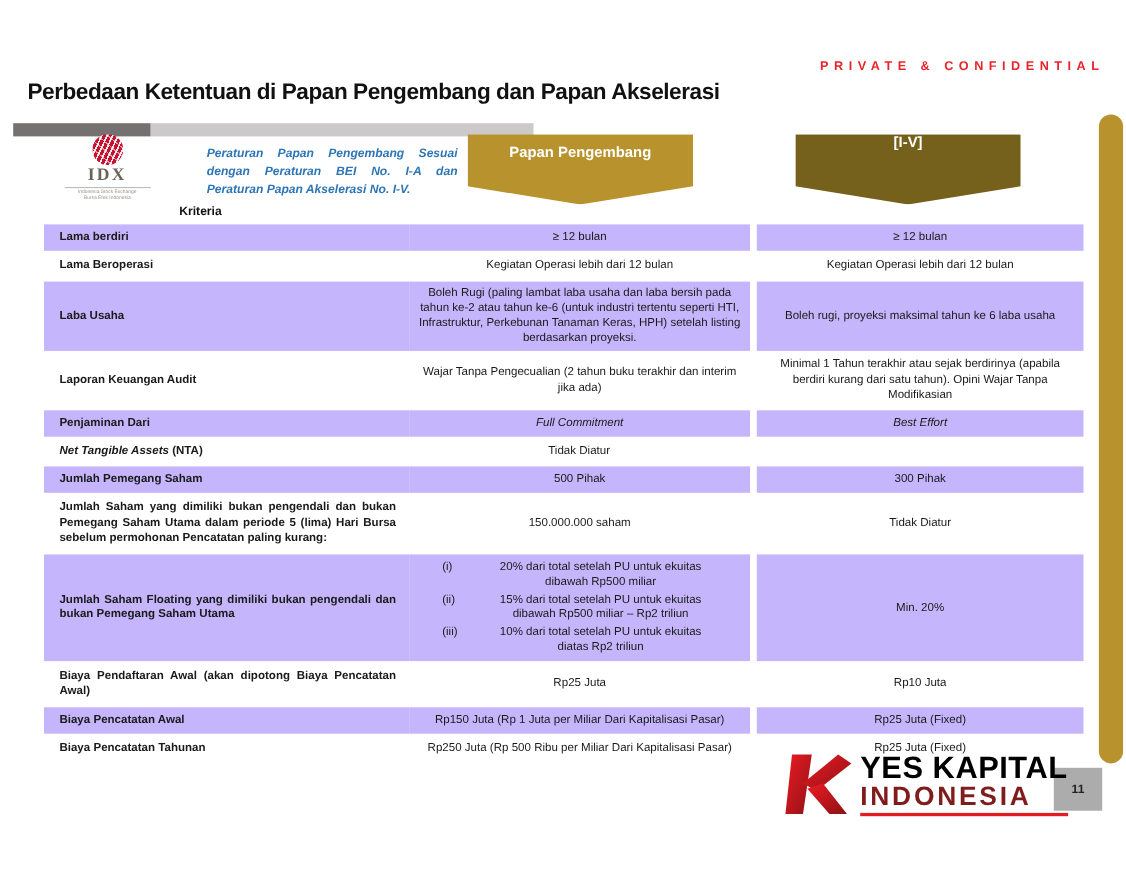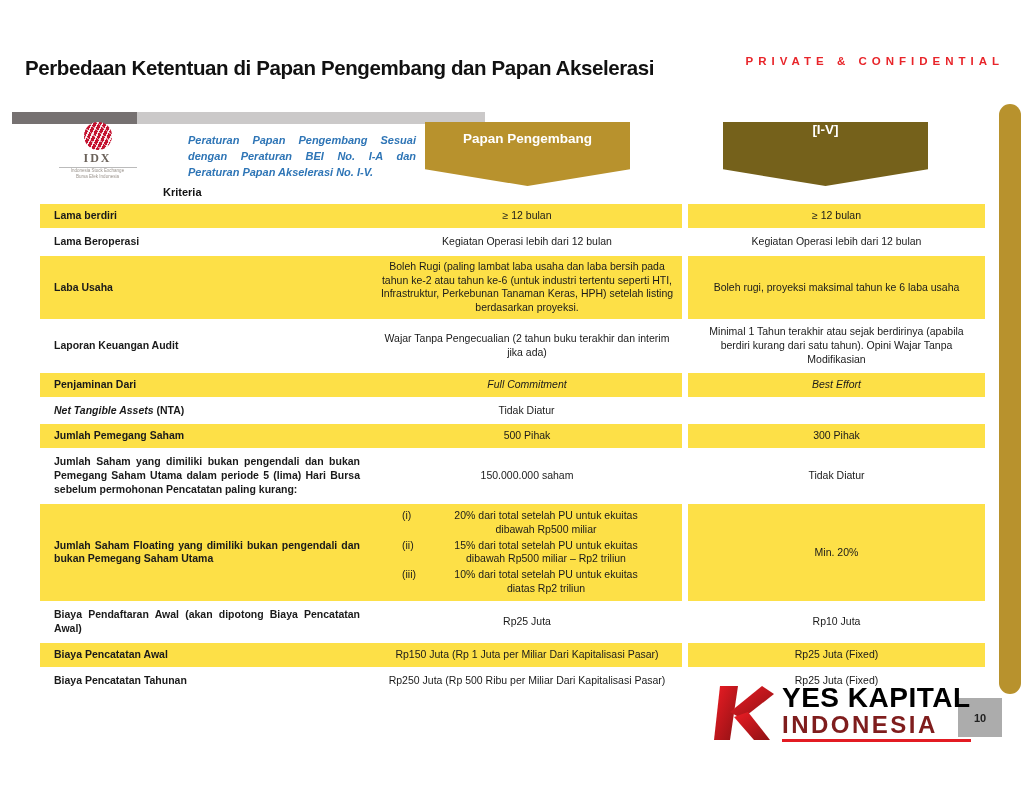--- a/index.html
+++ b/index.html
@@ -2,34 +2,34 @@
 <html><head>
 <meta charset="utf-8">
 <style>
   html,body{margin:0;padding:0;background:#fff;}
   .slide{position:relative;width:1024px;height:791px;background:#ffffff;overflow:hidden;
          font-family:"Liberation Sans", sans-serif;color:#1a1a1a;}
 
   .confidential{position:absolute;top:55px;right:20px;font-size:11.5px;font-weight:bold;
     color:#e8252a;letter-spacing:5px;white-space:nowrap;}
 
-  .page-title{position:absolute;left:25px;top:56px;font-size:20.5px;font-weight:bold;
+  .page-title{position:absolute;left:25px;top:72px;font-size:20.5px;font-weight:bold;
     letter-spacing:-0.4px;color:#111;white-space:nowrap;}
 
   .title-bar-dark{position:absolute;left:12px;top:112px;width:125px;height:12px;background:#767171;}
   .title-bar-light{position:absolute;left:137px;top:112px;width:348px;height:12px;background:#cbc9c9;}
 
   
   .idx{position:absolute;left:45px;top:122px;width:105px;text-align:center;}
   .idx-ball{width:28px;height:28px;border-radius:50%;margin:0 auto;
     background:
       repeating-linear-gradient(115deg, rgba(255,255,255,0) 0 3px, rgba(255,255,255,.9) 3px 4.5px),
       repeating-linear-gradient(40deg, rgba(255,255,255,0) 0 5px, rgba(255,255,255,.55) 5px 6px),
       #c41230;}
-  .idx-word{font-family:"Liberation Serif", serif;font-size:12px;letter-spacing:2px;color:#6b625a;
+  .idx-word{font-family:"Liberation Serif", serif;font-size:16px;letter-spacing:2px;color:#6b625a;
     font-weight:bold;margin-top:1px;}
   .idx-sub{font-size:4.5px;color:#9a938c;line-height:1.4;border-top:0.5px solid #bbb;
     width:78px;margin:1px auto 0;}
 
   .intro-text{position:absolute;left:188px;top:133px;width:228px;font-size:11px;font-weight:bold;
     font-style:italic;color:#2e75b6;text-align:justify;line-height:1.45;}
 
   
   .banner{position:absolute;top:122px;width:205px;height:64px;color:#fff;text-align:center;
     clip-path:polygon(0 0,100% 0,100% 74%,50% 100%,0 74%);}
@@ -37,21 +37,21 @@
   .banner .b2{font-size:13.5px;font-weight:bold;line-height:1.25;}
   .banner-pengembang{left:425px;background:#b8922d;}
   .banner-akselerasi{left:723px;background:#75611b;}
 
   .kriteria{position:absolute;left:163px;top:186px;font-size:11px;font-weight:bold;color:#111;}
 
   
   .table{position:absolute;left:40px;top:204px;width:945px;}
   .trow{display:flex;align-items:stretch;margin-bottom:2px;}
   .cell{display:flex;align-items:center;font-size:10.5px;line-height:1.32;color:#1a1a1a;}
-  .odd .cell{background:#fde047;}
+  .odd .cell{background:#c4b5fd;}
   .even .cell{background:#ffffff;}
   .gap{width:6px;flex:none;background:#fff;}
   .c1{width:332px;box-sizing:border-box;padding:5px 12px 5px 14px;min-height:23px;}
   .c1 span{display:block;width:100%;font-weight:bold;text-align:justify;}
   .c1 span i{font-style:italic;}
   .c2{width:310px;box-sizing:border-box;padding:4px 6px;justify-content:center;}
   .c2 .val{display:block;width:100%;text-align:center;white-space:pre-line;}
   .c3{width:297px;box-sizing:border-box;padding:4px 8px;justify-content:center;}
   .c3 .val{display:block;width:100%;text-align:center;}
   .it .val{font-style:italic;}
@@ -259,21 +259,21 @@
         </div>
         <div class="gap"></div>
         <div class="cell c3">
           <span class="val">Rp25 Juta (Fixed)</span>
         </div>
       </div>
     </div>
 
   <div class="right-bar"></div>
 
-  <div class="page-box">10</div>
+  <div class="page-box">11</div>
 
   <div class="brand">
     <svg class="brand-mark" viewBox="0 0 62 58">
       <defs>
         <linearGradient id="kg" x1="0" y1="0" x2="1" y2="1">
           <stop offset="0" stop-color="#ed1c24"></stop>
             <stop offset="1" stop-color="#8e1114"></stop>
         </linearGradient>
       </defs>
       <polygon points="8,2 26,2 18,56 2,56" fill="url(#kg)"></polygon>

